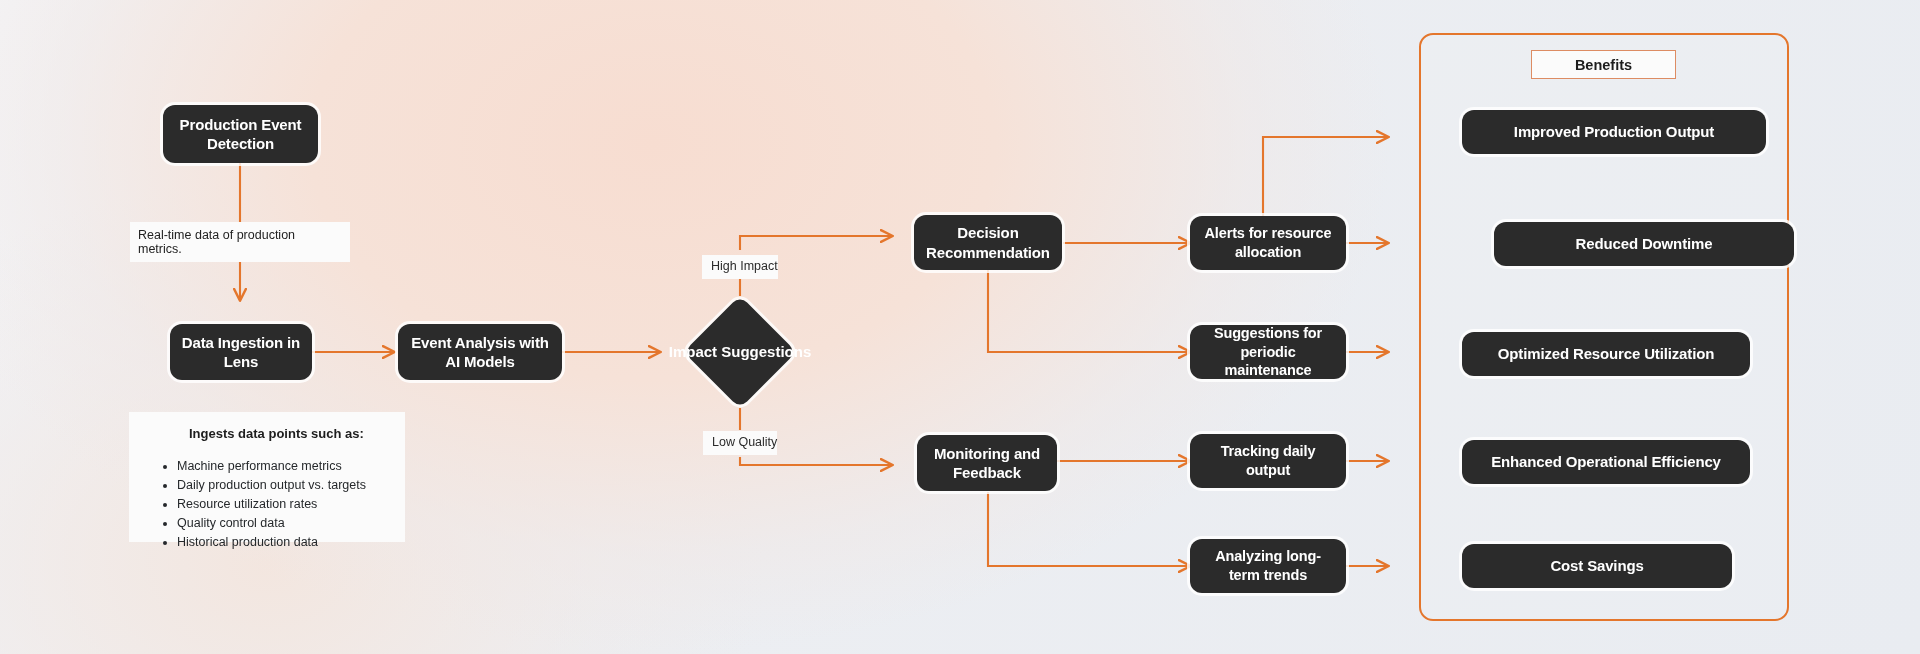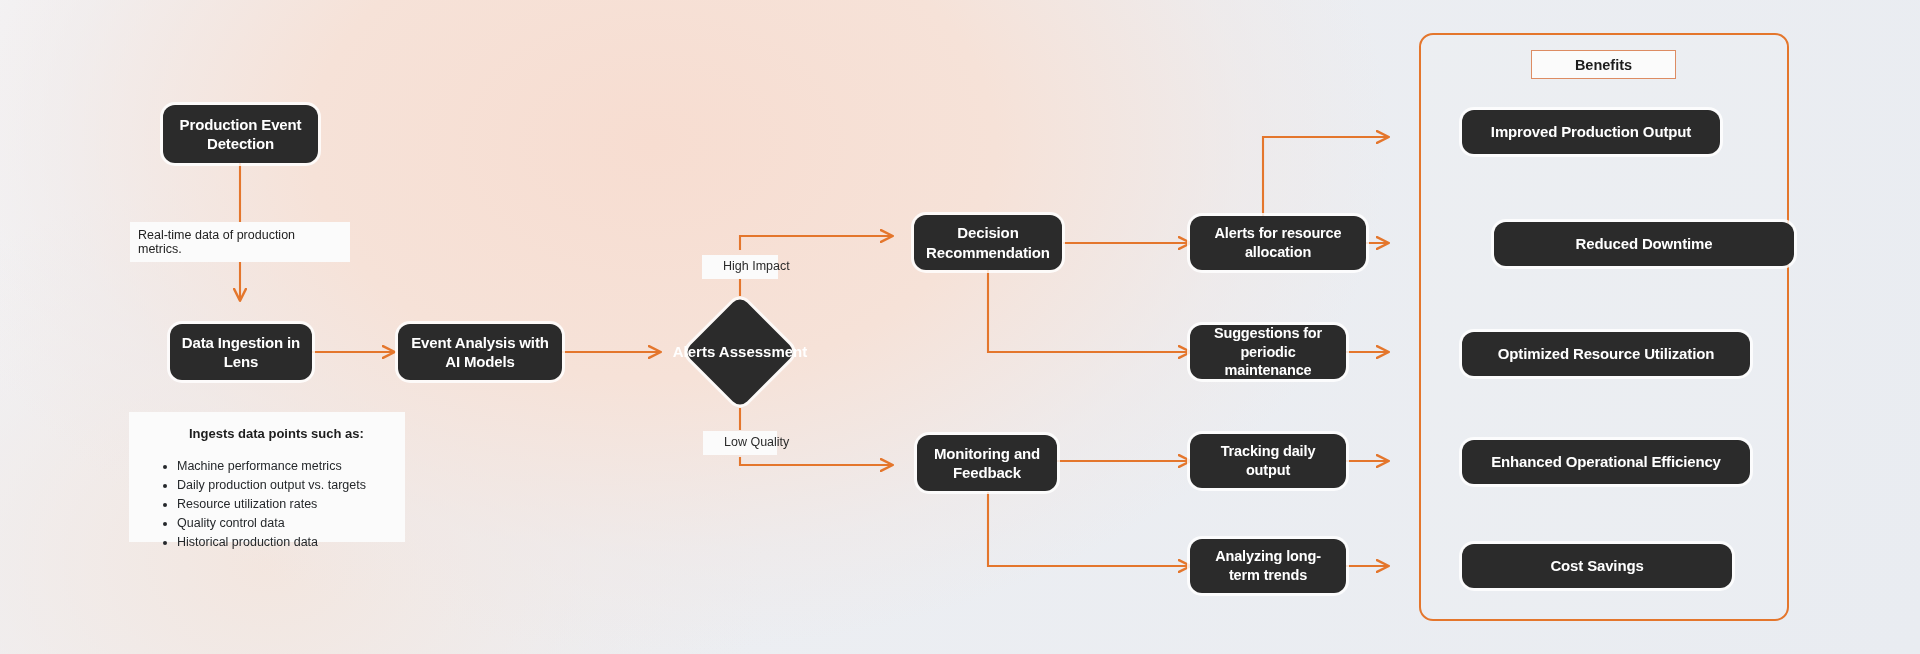--- a/index.html
+++ b/index.html
@@ -69,21 +69,21 @@
     font-weight: bold;
     font-size: 15px;
     line-height: 1.3;
     color: #ffffff;
   }
   .edge-label {
     position: absolute;
     background: #fbfbfb;
     color: #2b2b2b;
     font-size: 12.5px;
-    padding: 4px 21px;
+    padding: 4px 9px;
     white-space: nowrap;
     box-sizing: border-box;
     text-align: center;
   }
   .note-box {
     position: absolute;
     background: #fbfbfb;
     color: #222;
     box-sizing: border-box;
     font-size: 12.5px;
@@ -201,40 +201,40 @@
   </div>
 
   <div class="node" style="left:398px; top:324px; width:164px; height:56px;">
     <span>Event Analysis with AI Models</span>
   </div>
 
   <div class="diamond" style="left:700px; top:312px; width:80px; height:80px;">
   </div>
   <div style="position:absolute; left:668px; top:332px; width:144px; height:40px;">
     <div class="diamond-label" style="transform:none;">
-      <span style="color:#fff; display:block; white-space:pre-line;">Alerts Assessment</span>
+      <span style="color:#fff; display:block; white-space:pre-line;">Impact Suggestions</span>
     </div>
   </div>
 
   <div class="edge-label" style="left:702px; top:255px; width:76px; height:24px;">
     <span>High Impact</span>
   </div>
   <div class="edge-label" style="left:703px; top:431px; width:74px; height:24px;">
     <span>Low Quality</span>
   </div>
 
   <div class="node" style="left:914px; top:215px; width:148px; height:55px;">
     <span>Decision Recommendation</span>
   </div>
 
   <div class="node" style="left:917px; top:435px; width:140px; height:56px;">
     <span>Monitoring and Feedback</span>
   </div>
 
-  <div class="node node-sm" style="left:1190px; top:216px; width:176px; height:54px;">
+  <div class="node node-sm" style="left:1190px; top:216px; width:156px; height:54px;">
     <span>Alerts for resource allocation</span>
   </div>
 
   <div class="node node-sm" style="left:1190px; top:325px; width:156px; height:54px;">
     <span>Suggestions for periodic maintenance</span>
   </div>
 
   <div class="node node-sm" style="left:1190px; top:434px; width:156px; height:54px;">
     <span>Tracking daily output</span>
   </div>
@@ -243,21 +243,21 @@
     <span>Analyzing long-term trends</span>
   </div>
 
   <div class="benefits-panel" style="left:1419px; top:33px; width:370px; height:588px;">
   </div>
 
   <div class="benefits-title" style="left:1531px; top:50px; width:145px; height:29px;">
     <span>Benefits</span>
   </div>
 
-  <div class="node" style="left:1462px; top:110px; width:258px; height:44px;">
+  <div class="node" style="left:1462px; top:110px; width:304px; height:44px;">
     <span>Improved Production Output</span>
   </div>
   <div class="node" style="left:1462px; top:222px; width:300px; height:44px;margin-left:32px;">
     <span>Reduced Downtime</span>
   </div>
   <div class="node" style="left:1462px; top:332px; width:288px; height:44px;">
     <span>Optimized Resource Utilization</span>
   </div>
   <div class="node" style="left:1462px; top:440px; width:288px; height:44px;">
     <span>Enhanced Operational Efficiency</span>

